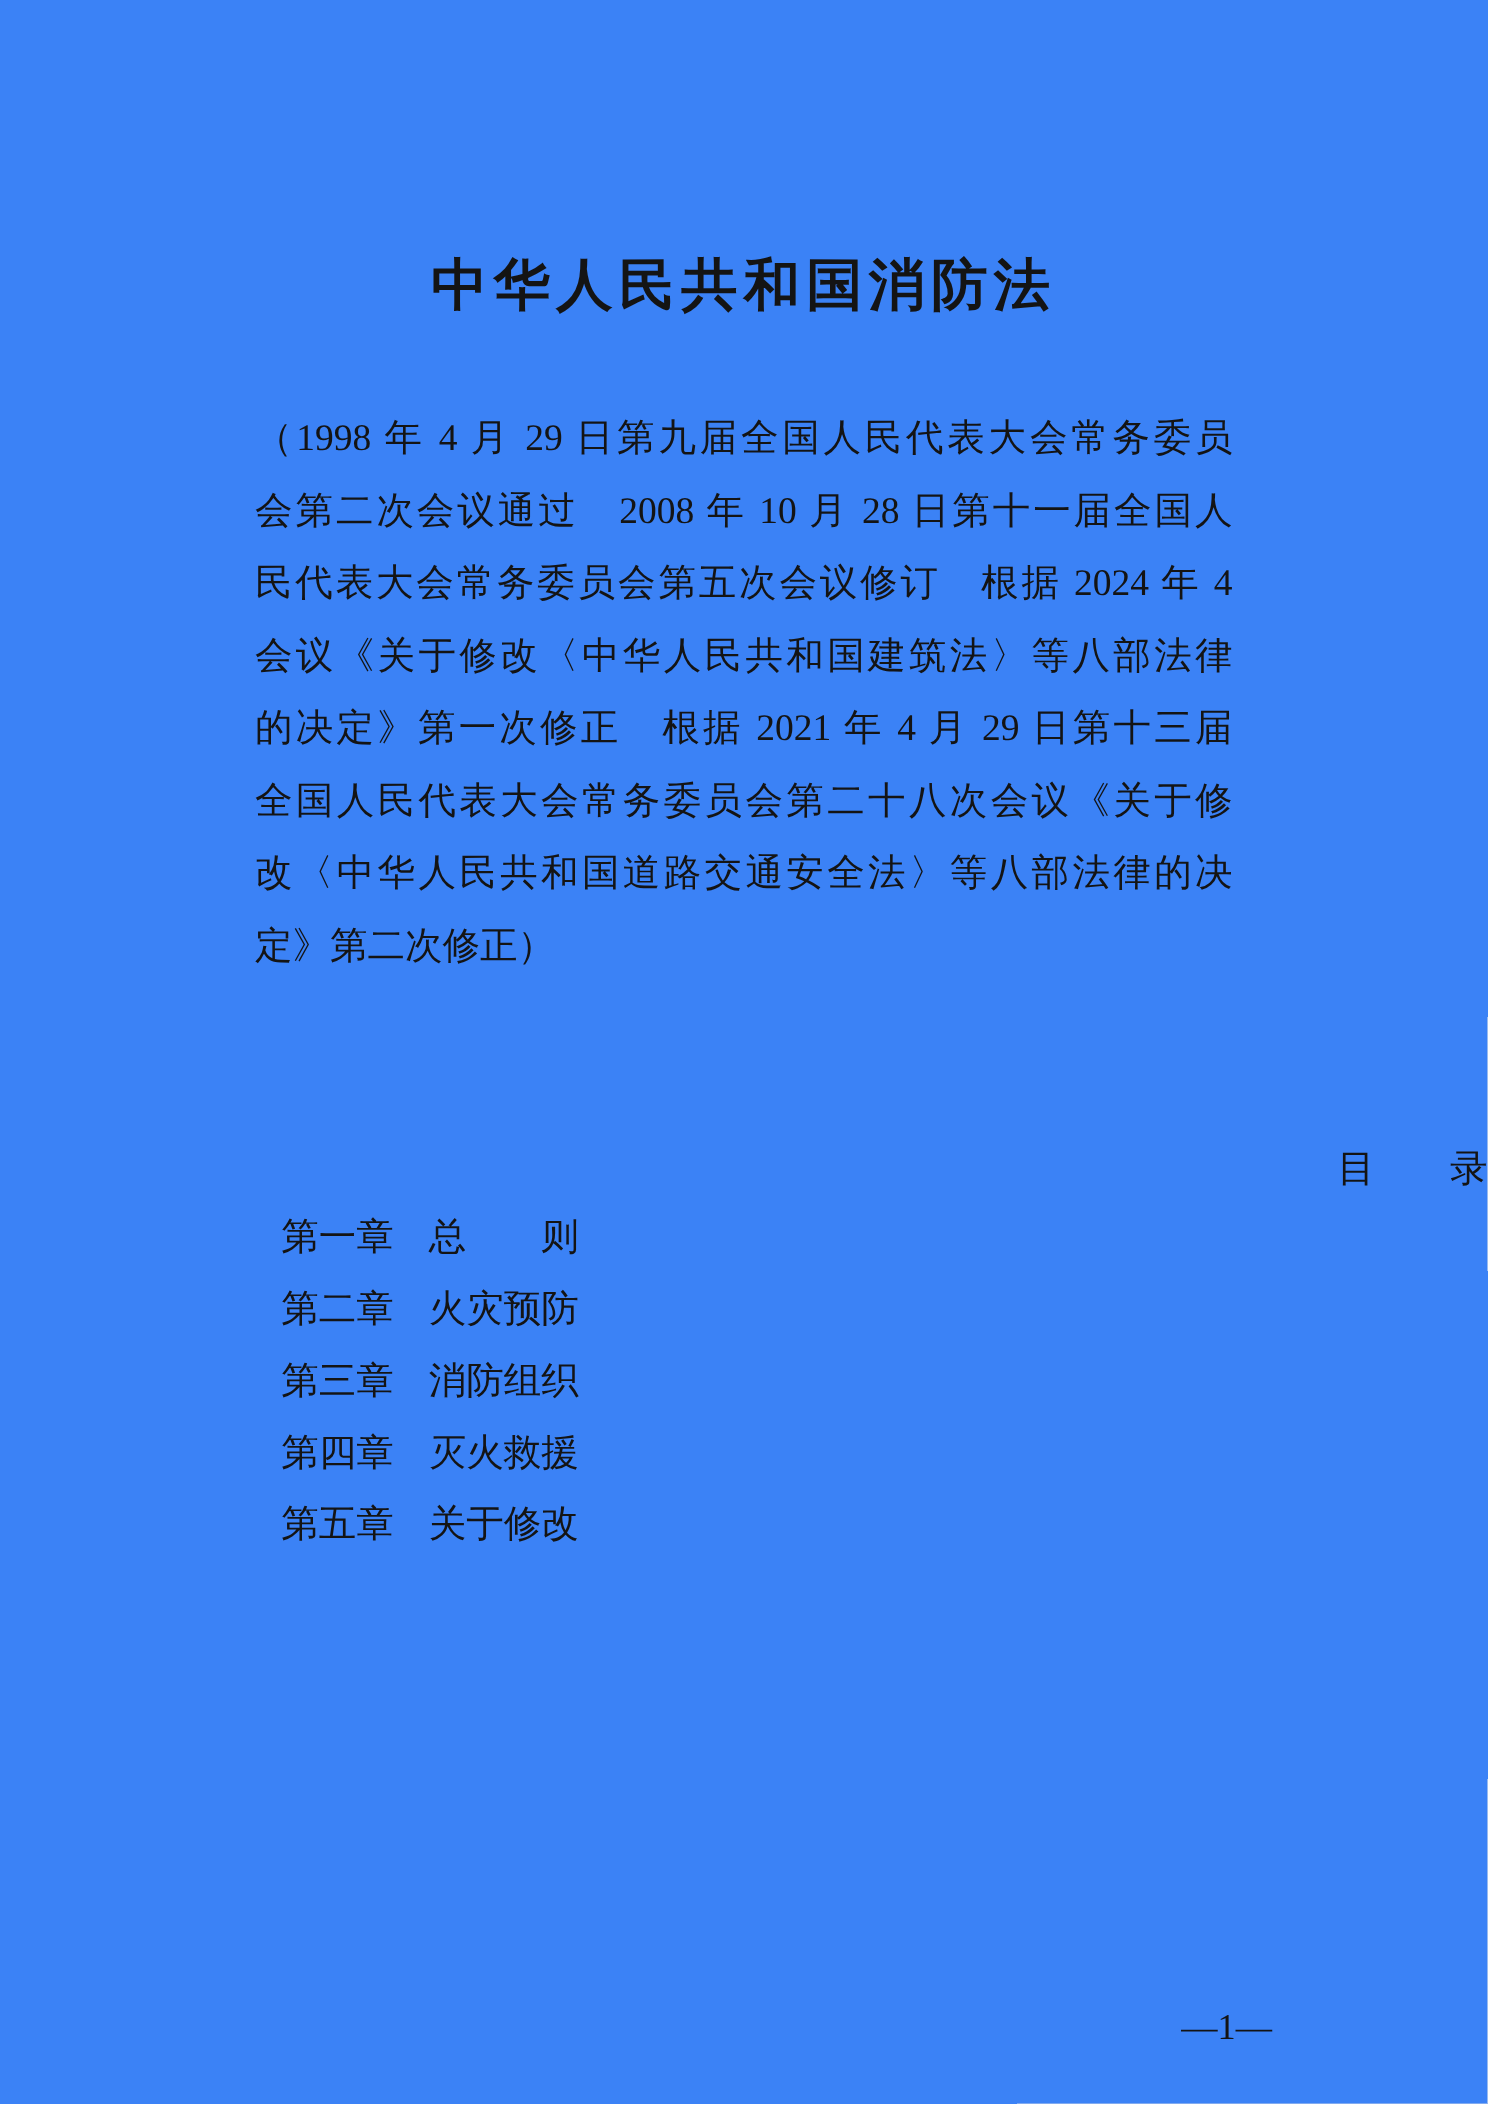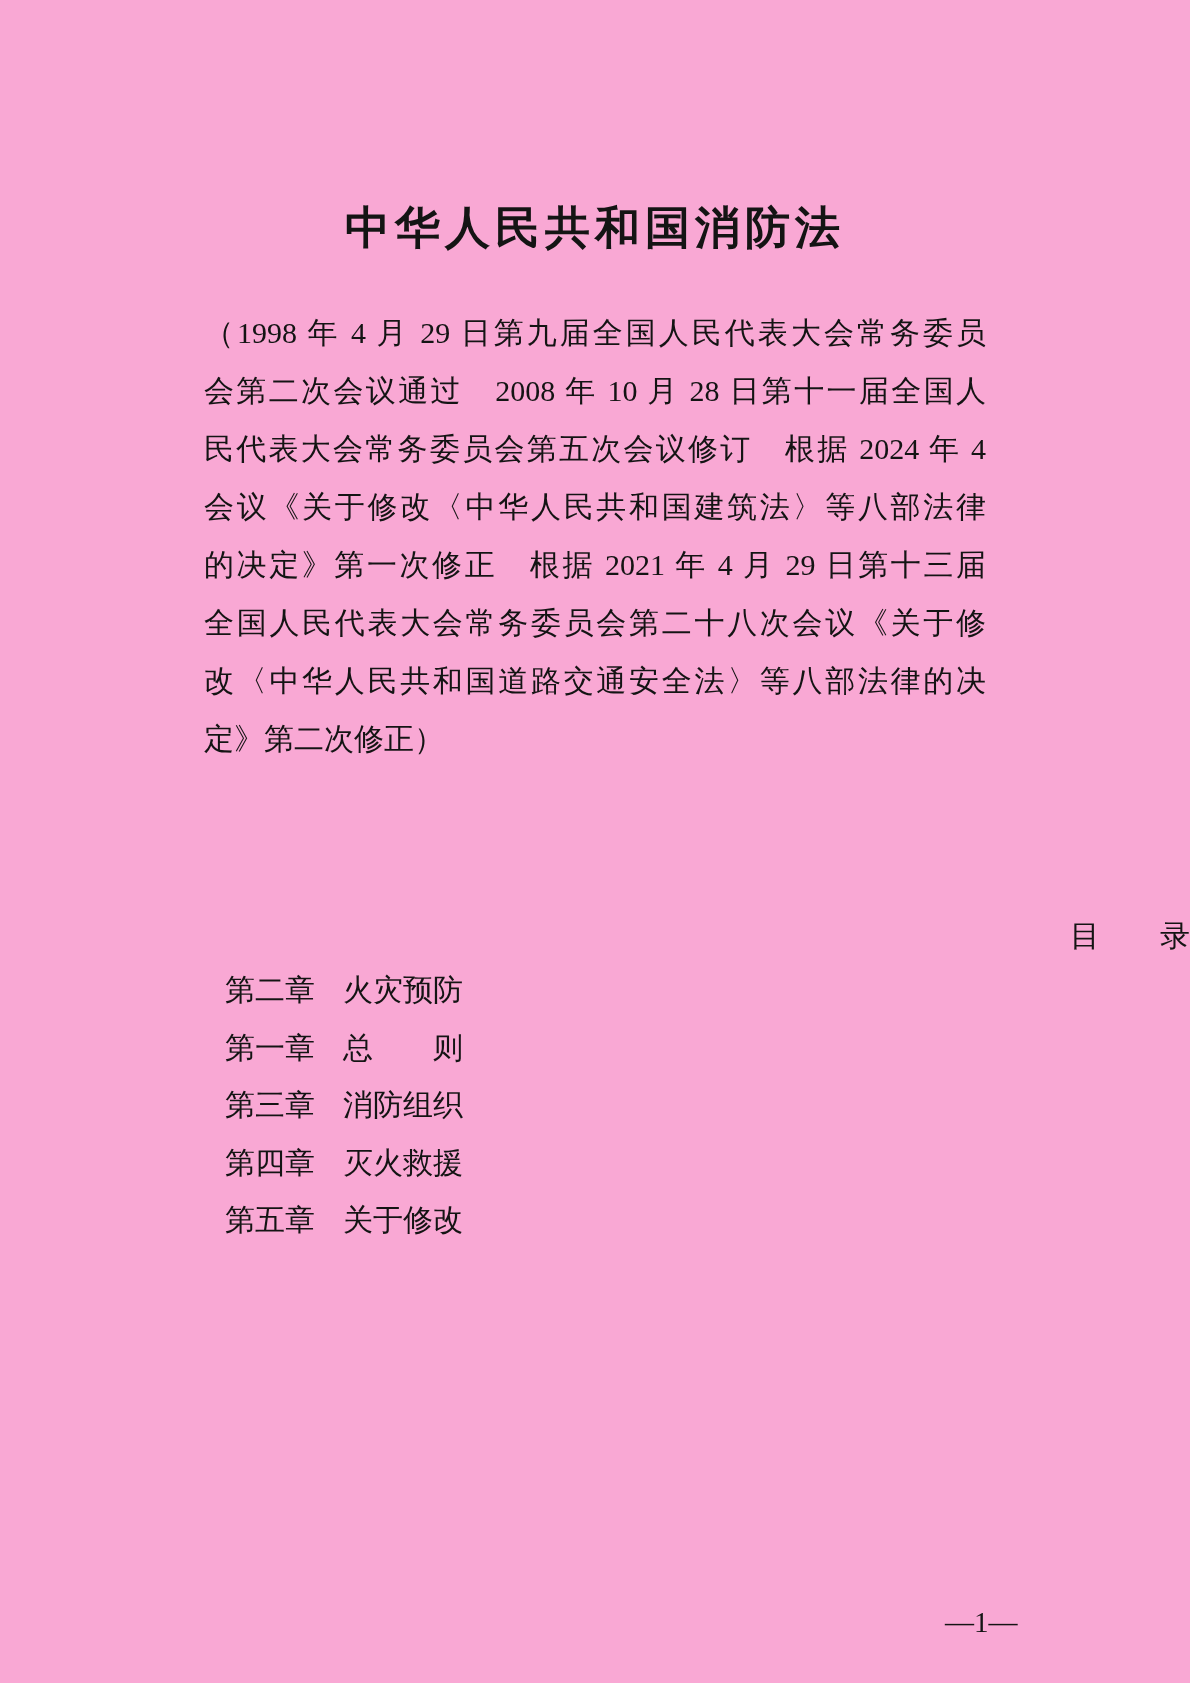--- a/index.html
+++ b/index.html
@@ -5,41 +5,41 @@
   html, body {
     margin: 0;
     padding: 0;
     background: #e8e8e8;
   }
   .page {
     position: relative;
     width: 1190px;
     height: 1683px;
     margin: 0 auto;
-    background: #f9a8d4;
+    background: #3b82f6;
     color: #141414;
     font-family: "Liberation Serif", "DejaVu Serif", serif;
     overflow: hidden;
   }
   .doc-title {
     position: absolute;
     top: 198px;
     left: 0;
     width: 100%;
     text-align: center;
     font-size: 45px;
     font-weight: bold;
     letter-spacing: 5px;
     line-height: 60px;
     white-space: nowrap;
   }
   .preamble {
     position: absolute;
     left: 204px;
-    top: 304px;
+    top: 322px;
     width: 782px;
     font-size: 30px;
     line-height: 58px;
   }
   .pline {
     text-align: justify;
     text-align-last: justify;
     white-space: normal;
   }
   .pline.last {
@@ -94,26 +94,26 @@
     <div class="pline">的决定》第一次修正　根据 2021 年 4 月 29 日第十三届</div>
     <div class="pline">全国人民代表大会常务委员会第二十八次会议《关于修</div>
     <div class="pline">改〈中华人民共和国道路交通安全法〉等八部法律的决</div>
     <div class="pline last">定》第二次修正）</div>
   </div>
 
   <div class="toc-heading">目　　录</div>
 
   <div class="toc">
     <div class="toc-row">
+      <span>第一章</span>
+      <span>总　　则</span>
+    </div>
+    <div class="toc-row">
       <span>第二章</span>
       <span>火灾预防</span>
-    </div>
-    <div class="toc-row">
-      <span>第一章</span>
-      <span>总　　则</span>
     </div>
     <div class="toc-row">
       <span>第三章</span>
       <span>消防组织</span>
     </div>
     <div class="toc-row">
       <span>第四章</span>
       <span>灭火救援</span>
     </div>
     <div class="toc-row">

